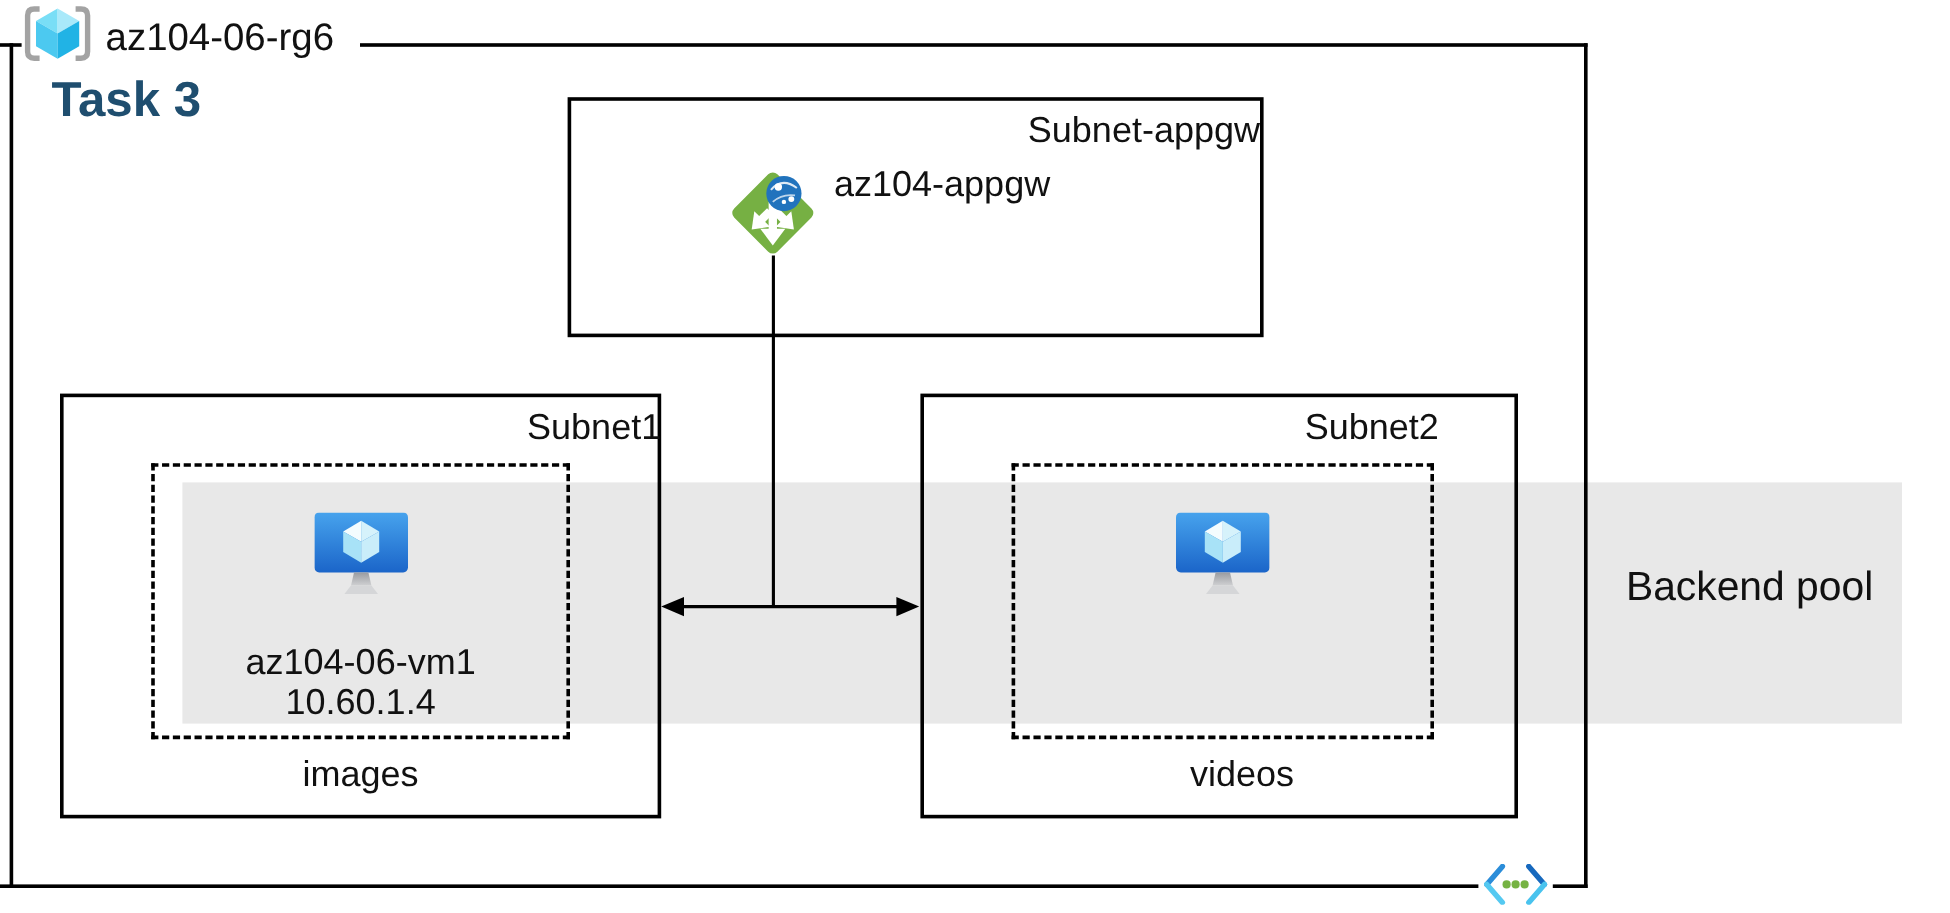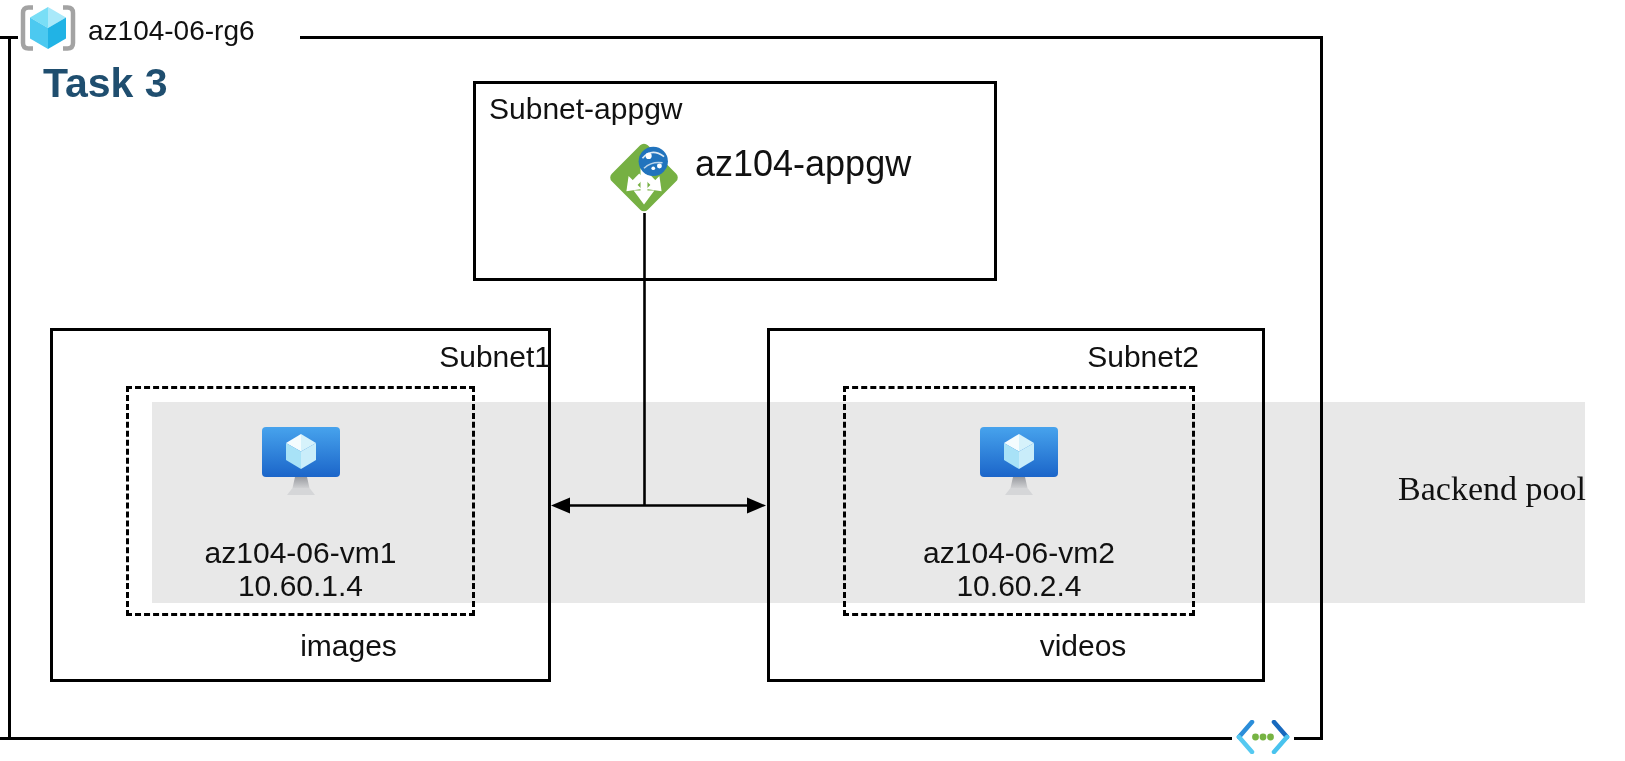--- a/index.html
+++ b/index.html
@@ -23,53 +23,53 @@
   }
   html,body{margin:0;padding:0;background:#ffffff;}
   .canvas{
     position:relative;width:1625px;height:761px;background:#ffffff;
     font-family:"Liberation Sans",sans-serif;color:var(--text_black);
     overflow:hidden;
   }
   .abs{position:absolute;}
   
   .band{left:152px;top:402px;width:1433px;height:201px;background:var(--band_gray);z-index:1;}
-  .backend-label{left:1330px;top:470px;width:256px;text-align:right;font-size:34px;line-height:38px;z-index:4;font-family:Liberation Serif, serif;}
+  .backend-label{left:1330px;top:470px;width:256px;text-align:center;font-size:34px;line-height:38px;z-index:4;}
   
   .ln{background:var(--line_black);z-index:2;}
   .rg-top-stub{left:0;top:36px;width:18px;height:3px;}
   .rg-top-main{left:300px;top:36px;width:1023px;height:3px;}
   .rg-left{left:8px;top:36px;width:3px;height:704px;}
   .rg-right{left:1320px;top:36px;width:3px;height:704px;}
   .rg-bottom{left:0;top:737px;width:1323px;height:3px;}
   
   .rg-icon{left:20px;top:5px;width:56px;height:46px;z-index:4;}
-  .rg-title{left:88px;top:13px;font-size:28px;line-height:36px;z-index:4;white-space:nowrap;}
+  .rg-title{left:88px;top:13px;font-size:32px;line-height:36px;z-index:4;white-space:nowrap;}
   .task{left:43px;top:66px;font-size:41px;line-height:34px;font-weight:bold;color:var(--task_navy);z-index:4;white-space:nowrap;}
   
   .box{border:3px solid var(--line_black);box-sizing:border-box;background:transparent;z-index:2;}
-  .appgw-box{left:473px;top:81px;width:524px;height:200px;}
+  .appgw-box{left:473px;top:81px;width:580px;height:200px;text-align:right;}
   .appgw-box-label{padding:8px 0 0 13px;font-size:30px;line-height:34px;}
   .appgw-icon{left:605px;top:142px;width:78px;height:71px;z-index:4;}
-  .appgw-text{left:695px;top:145px;font-size:36px;line-height:38px;z-index:4;white-space:nowrap;}
+  .appgw-text{left:695px;top:135px;font-size:30px;line-height:38px;z-index:4;white-space:nowrap;}
   .subnet1-box{left:50px;top:328px;width:501px;height:354px;}
   .subnet2-box{left:767px;top:328px;width:498px;height:354px;}
   .subnet-label{text-align:right;font-size:30px;line-height:34px;z-index:4;}
   .s1{left:50px;top:340px;width:501px;}
   .s2{left:767px;top:340px;width:432px;}
   .dashed{border:3px dashed var(--line_black);box-sizing:border-box;z-index:3;}
   .d1{left:126px;top:386px;width:349px;height:230px;}
   .d2{left:843px;top:386px;width:352px;height:230px;}
   .vm-icon{width:78px;height:70px;z-index:4;}
   .vm1{left:262px;top:427px;}
   .vm2{left:980px;top:427px;}
   .vm-text{text-align:center;font-size:30px;line-height:33px;z-index:4;margin-top:15px;}
   .t1{left:126px;top:521px;width:349px;}
   .t2{left:843px;top:521px;width:352px;}
-  .pool-label{text-align:center;font-size:30px;line-height:34px;z-index:4;padding-left:48px;}
+  .pool-label{text-align:center;font-size:30px;line-height:34px;z-index:4;}
   .p1{left:50px;top:629px;width:501px;}
   .p2{left:767px;top:629px;width:536px;}
   
   .connectors{left:0;top:0;width:1625px;height:761px;z-index:3;pointer-events:none;}
   
   .vnet-icon{left:1232px;top:718px;width:62px;height:38px;background:#ffffff;z-index:5;
     display:flex;align-items:center;justify-content:center;}
   svg{display:block;}
 </style>
 </head>
@@ -174,24 +174,20 @@
   <div class="abs pool-label p1">images</div>
 
   <div class="abs box subnet2-box"></div>
   <div class="abs subnet-label s2">Subnet2</div>
   <div class="abs dashed d2"></div>
   <span class="abs vm-icon vm2">
     <svg viewBox="0 0 78 70" width="78" height="70">
         <use href="#vm-shape"></use>
       </svg>
   </span>
-  <div class="abs vm-text t2">
-    <div>az104-06-vm2</div>
-    <div>10.60.2.4</div>
-  </div>
   <div class="abs pool-label p2">videos</div>
 
   <span class="abs vnet-icon">
     <svg viewBox="0 0 54 34" width="54" height="34">
       <line x1="16" y1="2" x2="3" y2="17" stroke="var(--vnet_blue)" stroke-width="4.5" stroke-linecap="round"></line>
       <line x1="3" y1="17" x2="16" y2="32" stroke="var(--vnet_cyan)" stroke-width="4.5" stroke-linecap="round"></line>
       <line x1="38" y1="2" x2="51" y2="17" stroke="var(--vnet_dark_blue)" stroke-width="4.5" stroke-linecap="round"></line>
       <line x1="51" y1="17" x2="38" y2="32" stroke="#49c3ee" stroke-width="4.5" stroke-linecap="round"></line>
       <circle cx="19.5" cy="17" r="3.4" fill="var(--dot_green)"></circle>
       <circle cx="27" cy="17" r="3.4" fill="var(--dot_green)"></circle>

